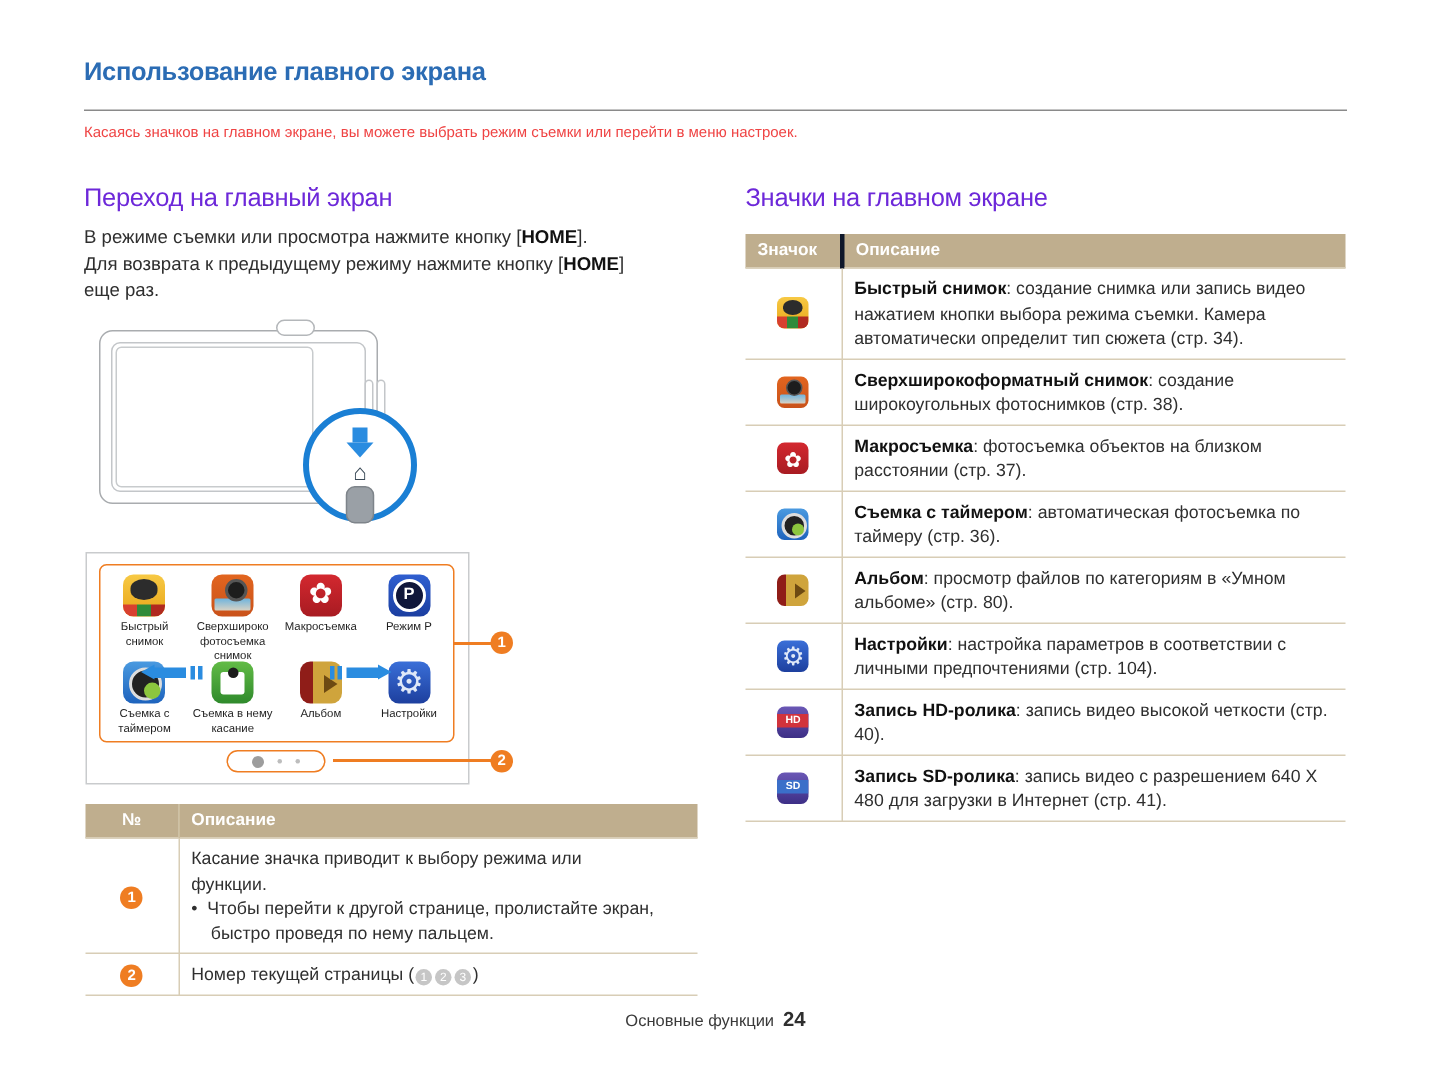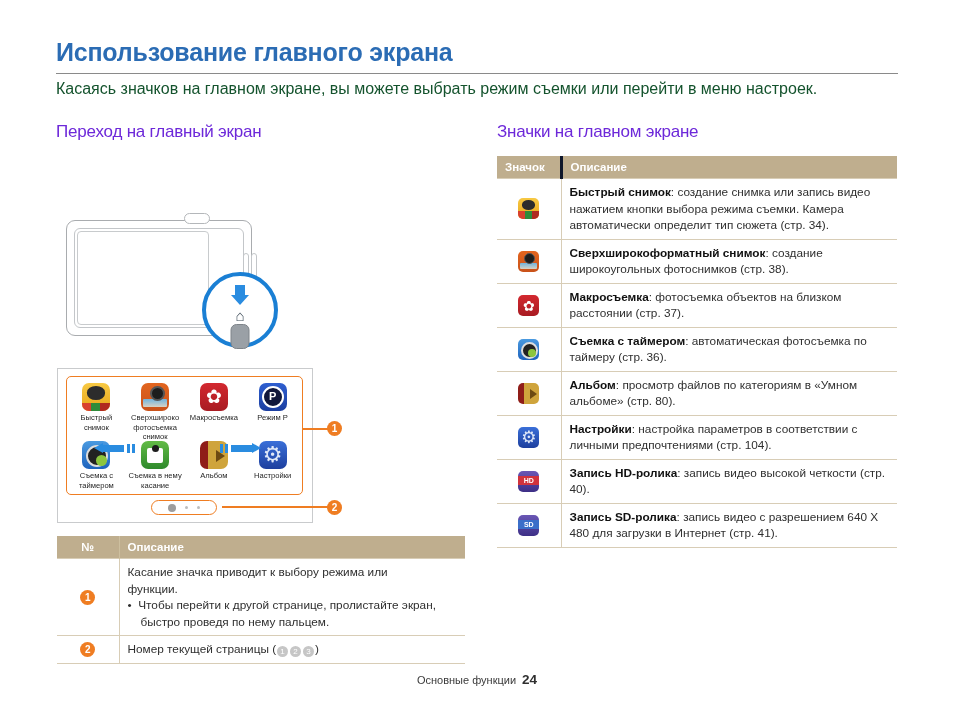--- a/index.html
+++ b/index.html
@@ -10,32 +10,32 @@
     font-family: "Liberation Sans", "DejaVu Sans", sans-serif;
     color: #231f20;
     overflow: hidden;
   }
 
   .page { position: relative; width: 954px; height: 720px; }
 
   
   .page-title {
     position: absolute; left: 56px; top: 38px;
-    font-size: 25px; font-weight: bold;
+    font-size: 17px; font-weight: bold;
     color: #2b6cb4;
     letter-spacing: -0.2px;
   }
   .title-rule {
     position: absolute; left: 56px; top: 73px;
     width: 842px; height: 1px; background: #8a8a8a;
   }
   .intro {
     position: absolute; left: 56px; top: 80px;
-    width: 850px; font-size: 16px; line-height: 17px;
-    color: #14532d;
+    width: 850px; font-size: 10px; line-height: 17px;
+    color: #ef4444;
   }
 
   
   .col-left  { position: absolute; left: 56px;  top: 122px; width: 410px; }
   .col-right { position: absolute; left: 497px; top: 122px; width: 400px; }
 
   .sec-title {
     font-size: 17px; color: #6d28d9; font-weight: normal;
     margin: 0 0 8px 0; letter-spacing: -0.2px;
   }
@@ -262,20 +262,25 @@
 <body>
 
 <div class="page">
 
   <div class="page-title">Использование главного экрана</div>
   <div class="title-rule"></div>
   <div class="intro">Касаясь значков на главном экране, вы можете выбрать режим съемки или перейти в меню настроек.</div>
 
   <div class="col-left">
     <div class="sec-title">Переход на главный экран</div>
+    <div class="body-text">
+      <span>В режиме съемки или просмотра нажмите кнопку [</span><b>HOME</b><span>].</span><br>
+      <span>Для возврата к предыдущему режиму нажмите кнопку [</span><b>HOME</b><span>]</span><br>
+      <span>еще раз.</span>
+    </div>
   </div>
 
   <div class="camera-wrap">
     <div class="cam-body">
       <div class="cam-inner"></div>
       <div class="cam-screen"></div>
       <div class="cam-strip1"></div>
       <div class="cam-strip2"></div>
     </div>
     <div class="cam-shutter"></div>

